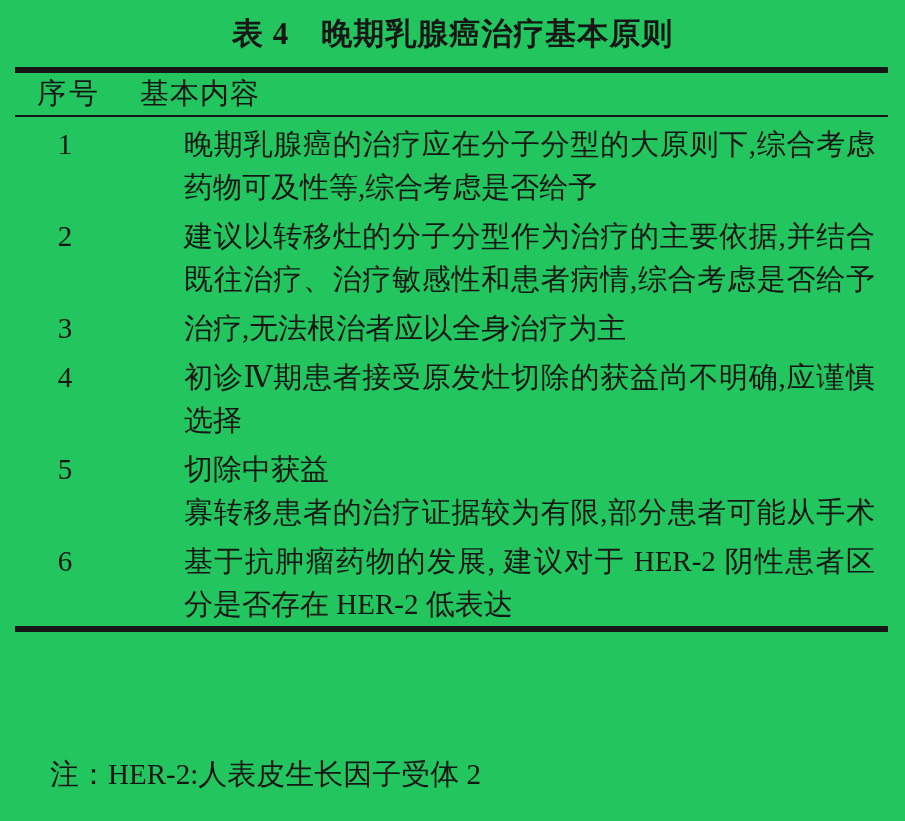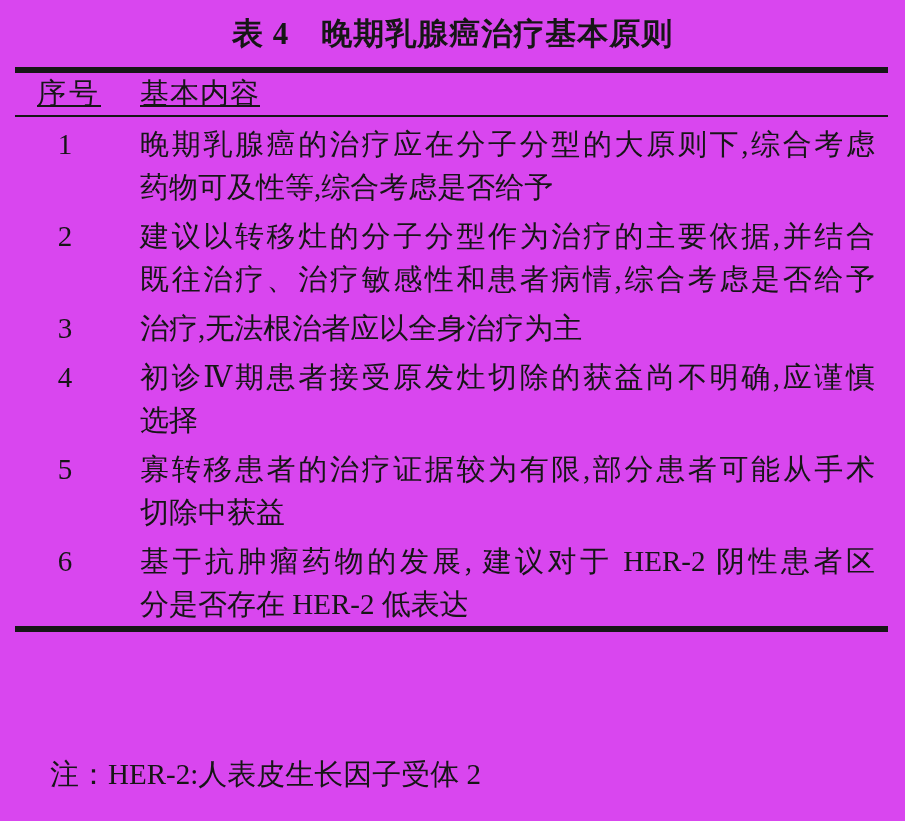--- a/index.html
+++ b/index.html
@@ -11,21 +11,21 @@
     width: 905px;
     height: 821px;
     font-family: "Liberation Serif", "DejaVu Serif", serif;
     color: #161616;
     overflow: hidden;
   }
   .page {
     position: relative;
     width: 905px;
     height: 821px;
-    background: #d946ef;
+    background: #22c55e;
   }
   .table-title {
     position: absolute;
     top: 13px;
     left: 0;
     width: 905px;
     text-align: center;
     font-size: 31px;
     font-weight: bold;
     letter-spacing: 1px;
@@ -41,21 +41,20 @@
     width: 100%;
     background: #161616;
   }
   .rule.thick { height: 6px; }
   .rule.thin  { height: 2px; }
   .header-row {
     display: flex;
     align-items: center;
     height: 42px;
     font-size: 29px;
-    text-decoration: underline;
   }
   .num-col {
     flex: 0 0 100px;
     width: 100px;
     text-align: center;
   }
   .header-row .num-col {
     letter-spacing: 3px;
     text-indent: 8px;
   }
@@ -76,20 +75,21 @@
     display: flex;
     margin-bottom: 6px;
     font-size: 29px;
     line-height: 43px;
   }
   .row:last-child { margin-bottom: 0; }
   .row .num-col { line-height: 43px; }
   .line {
     line-height: 43px;
     white-space: normal;
+    margin-left: 44px;
   }
   .line.full {
     text-align: justify;
     text-align-last: justify;
   }
   .table-note {
     position: absolute;
     top: 755px;
     left: 50px;
     font-size: 29px;
@@ -138,22 +138,22 @@
         <div class="row">
           <div class="num-col">4</div>
           <div class="content-col">
             <div class="line full">初诊Ⅳ期患者接受原发灶切除的获益尚不明确,应谨慎</div>
             <div class="line">选择</div>
           </div>
         </div>
         <div class="row">
           <div class="num-col">5</div>
           <div class="content-col">
+            <div class="line">切除中获益</div>
             <div class="line full">寡转移患者的治疗证据较为有限,部分患者可能从手术</div>
-            <div class="line">切除中获益</div>
           </div>
         </div>
         <div class="row">
           <div class="num-col">6</div>
           <div class="content-col">
             <div class="line full">基于抗肿瘤药物的发展, 建议对于 HER-2 阴性患者区</div>
             <div class="line">分是否存在 HER-2 低表达</div>
           </div>
         </div>
       </div>

